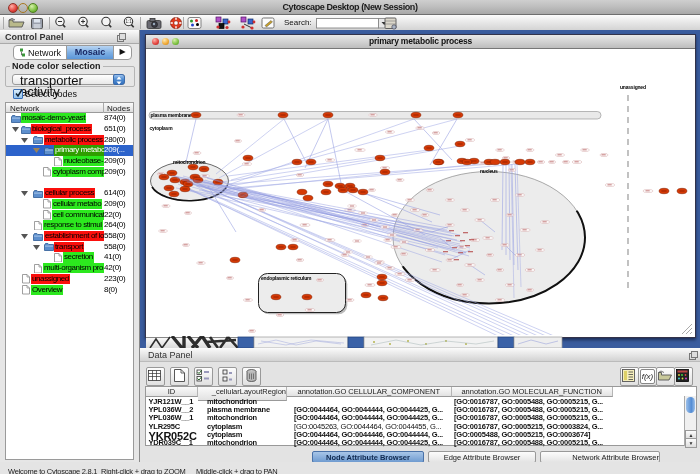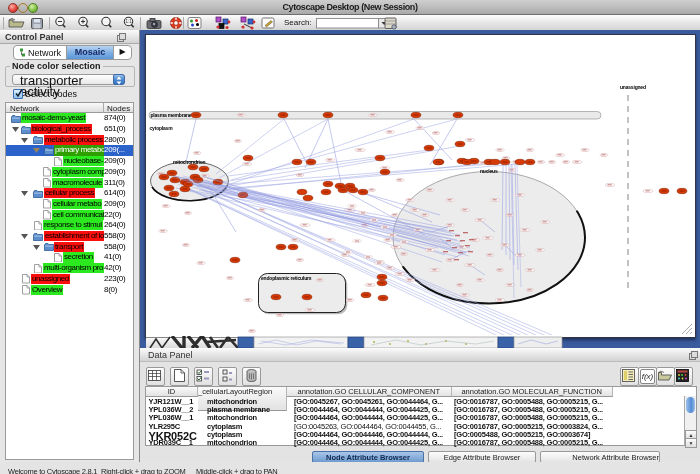--- a/index.html
+++ b/index.html
@@ -199,28 +199,20 @@
       <span class="num" style="">209(0)</span>
     </div>
 <div class="trow" style="top:53.8px;">
       <svg style="position:absolute;left:36.5px;top:0.5px;" width="8" height="9.5">
         <path d="M0.5 0.5 L5 0.5 L7.5 3 L7.5 9 L0.5 9 Z" fill="#fff" stroke="#888" stroke-width="0.8"></path>
         <path d="M5 0.5 L5 3 L7.5 3" fill="none" stroke="#888" stroke-width="0.7"></path>
       </svg>
       <span class="lab gl" style="left:46px;max-width:50px;overflow:hidden;display:inline-block;">cytoplasm compo</span>
       <span class="num" style="">209(0)</span>
     </div>
-<div class="trow" style="top:64.5px;">
-      <svg style="position:absolute;left:36.5px;top:0.5px;" width="8" height="9.5">
-        <path d="M0.5 0.5 L5 0.5 L7.5 3 L7.5 9 L0.5 9 Z" fill="#fff" stroke="#888" stroke-width="0.8"></path>
-        <path d="M5 0.5 L5 3 L7.5 3" fill="none" stroke="#888" stroke-width="0.7"></path>
-      </svg>
-      <span class="lab gl" style="left:46px;max-width:50px;overflow:hidden;display:inline-block;">macromolecule</span>
-      <span class="num" style="">311(0)</span>
-    </div>
 <div class="trow" style="top:75.2px;">
       <svg style="position:absolute;left:14.5px;top:3px;" width="7" height="5">
         <path d="M0 0 L7 0 L3.5 5 Z" fill="#555"></path>
       </svg>
       <svg style="position:absolute;left:26.5px;top:1.5px;" width="10" height="8">
         <path d="M0.5 2 L0.5 7.5 L9.5 7.5 L9.5 1.5 L4.8 1.5 L3.9 0.5 L1.5 0.5 Z" fill="#5d8fcd" stroke="#2e5a96" stroke-width="0.8"></path>
         <rect x="1" y="2.6" width="8" height="1" fill="#a8c6e8"></rect>
       </svg>
       <span class="lab rl" style="left:38px;max-width:58px;overflow:hidden;display:inline-block;">cellular process</span>
       <span class="num" style="">614(0)</span>
@@ -299,20 +291,26 @@
       <svg style="position:absolute;left:15.5px;top:0.5px;" width="8" height="9.5">
         <path d="M0.5 0.5 L5 0.5 L7.5 3 L7.5 9 L0.5 9 Z" fill="#fff" stroke="#888" stroke-width="0.8"></path>
         <path d="M5 0.5 L5 3 L7.5 3" fill="none" stroke="#888" stroke-width="0.7"></path>
       </svg>
       <span class="lab gl" style="left:25px;max-width:71px;overflow:hidden;display:inline-block;">Overview</span>
       <span class="num" style="">8(0)</span>
     </div>
 </div>
 <div class="abs" id="desktop"></div>
 <div class="abs" id="iwin">
+    <div class="abs" id="iwtitle">
+      <div class="tl">primary metabolic process</div>
+  <div class="macbtn" style="left:6px;top:3px;width:7px;height:7px;background:radial-gradient(circle at 35% 30%,#ffb0a8,#e2403a 60%,#a02820);"></div>
+  <div class="macbtn" style="left:16px;top:3px;width:7px;height:7px;background:radial-gradient(circle at 35% 30%,#ffe9b0,#f0a832 60%,#c07818);"></div>
+  <div class="macbtn" style="left:26px;top:3px;width:7px;height:7px;background:radial-gradient(circle at 35% 30%,#d6f0a8,#7cc040 60%,#4a8818);"></div>
+</div>
 <svg id="canvas" style="position:absolute;left:0;top:13px;" width="547" height="287" viewBox="0 0 547 287" font-family="Liberation Sans, sans-serif">
 <rect x="3" y="63.5" width="452" height="7.5" rx="3.7" fill="#e9e9e9" stroke="#999" stroke-width="0.7"></rect>
 <text x="4.5" y="69" font-size="5" font-weight="bold" fill="#000" letter-spacing="-0.2">plasma membrane</text>
 <text x="3.5" y="81.5" font-size="5" font-weight="bold" fill="#000" letter-spacing="-0.2">cytoplasm</text>
 <ellipse cx="43.5" cy="133" rx="39" ry="19.5" fill="#ececec" stroke="#444" stroke-width="0.8"></ellipse>
 <path d="M 6 139 A 39 19.5 0 0 0 81.5 137" fill="none" stroke="#111" stroke-width="1.6"></path>
 <text x="27" y="115.5" font-size="5" font-weight="bold" fill="#000" letter-spacing="-0.2">mitochondrion</text>
 <ellipse cx="343" cy="189.5" rx="96" ry="66" fill="#ececec" stroke="#888" stroke-width="0.7"></ellipse>
 <clipPath id="nclip">
         <polygon points="235,225 300,205 445,158 460,300 235,300"></polygon>
@@ -815,26 +813,25 @@
       <rect x="1.5" y="1.5" width="10" height="2" fill="#b44"></rect>
       <circle cx="3" cy="6" r="0.9" fill="#dd4"></circle>
       <circle cx="6" cy="6" r="0.9" fill="#4d4"></circle>
       <circle cx="9.5" cy="6" r="0.9" fill="#d44"></circle>
       <circle cx="3" cy="9.5" r="0.9" fill="#4dd"></circle>
       <circle cx="6.5" cy="9.5" r="0.9" fill="#dd4"></circle>
       <circle cx="10" cy="9.5" r="0.9" fill="#d4d"></circle>
     </svg>
     <div style="position:absolute;left:5px;top:38px;width:552px;height:60px;background:#fff;border:1px solid #999;box-sizing:border-box;"></div>
     <div style="position:absolute;left:6px;top:39px;width:52px;height:9.5px;background:linear-gradient(#fafafa,#e2e2e2);border-right:1px solid #b5b5b5;border-bottom:1px solid #999;box-sizing:border-box;font-size:7.5px;color:#222;text-align:center;line-height:9.5px;white-space:nowrap;overflow:hidden;">ID</div>
-    <div style="position:absolute;left:58px;top:39px;width:89px;height:24px;background:linear-gradient(#fafafa,#e2e2e2);border-right:1px solid #b5b5b5;border-bottom:1px solid #999;box-sizing:border-box;font-size:7.5px;color:#222;text-align:left;line-height:9.5px;white-space:nowrap;overflow:hidden;">_cellularLayoutRegion</div>
+    <div style="position:absolute;left:58px;top:39px;width:89px;height:14px;background:linear-gradient(#fafafa,#e2e2e2);border-right:1px solid #b5b5b5;border-bottom:1px solid #999;box-sizing:border-box;font-size:7.5px;color:#222;text-align:right;line-height:9.5px;white-space:nowrap;overflow:hidden;">_cellularLayoutRegion</div>
     <div style="position:absolute;left:147px;top:39px;width:164.5px;height:9.5px;background:linear-gradient(#fafafa,#e2e2e2);border-right:1px solid #b5b5b5;border-bottom:1px solid #999;box-sizing:border-box;font-size:7.5px;color:#222;text-align:center;line-height:9.5px;white-space:nowrap;overflow:hidden;">annotation.GO CELLULAR_COMPONENT</div>
     <div style="position:absolute;left:311.5px;top:39px;width:161.3px;height:9.5px;background:linear-gradient(#fafafa,#e2e2e2);border-right:1px solid #b5b5b5;border-bottom:1px solid #999;box-sizing:border-box;font-size:7.5px;color:#222;text-align:center;line-height:9.5px;white-space:nowrap;overflow:hidden;">annotation.GO MOLECULAR_FUNCTION</div>
     <div style="position:absolute;left:8.5px;top:48.5px;font-size:7.5px;font-weight:bold;color:#111;letter-spacing:-0.2px;white-space:nowrap;">YJR121W__1</div>
     <div style="position:absolute;left:67px;top:48.5px;font-size:7.5px;font-weight:bold;color:#111;letter-spacing:-0.2px;white-space:nowrap;">mitochondrion</div>
-    <div style="position:absolute;left:154px;top:48.5px;font-size:7.5px;font-weight:bold;color:#111;letter-spacing:-0.2px;white-space:nowrap;">[GO:0045267, GO:0045261, GO:0044464, G...</div>
     <div style="position:absolute;left:314px;top:48.5px;font-size:7.5px;font-weight:bold;color:#111;letter-spacing:-0.2px;white-space:nowrap;">[GO:0016787, GO:0005488, GO:0005215, G...</div>
     <div style="position:absolute;left:8.5px;top:56.85px;font-size:7.5px;font-weight:bold;color:#111;letter-spacing:-0.2px;white-space:nowrap;">YPL036W__2</div>
     <div style="position:absolute;left:67px;top:56.85px;font-size:7.5px;font-weight:bold;color:#111;letter-spacing:-0.2px;white-space:nowrap;">plasma membrane</div>
     <div style="position:absolute;left:154px;top:56.85px;font-size:7.5px;font-weight:bold;color:#111;letter-spacing:-0.2px;white-space:nowrap;">[GO:0044464, GO:0044444, GO:0044425, G...</div>
     <div style="position:absolute;left:314px;top:56.85px;font-size:7.5px;font-weight:bold;color:#111;letter-spacing:-0.2px;white-space:nowrap;">[GO:0016787, GO:0005488, GO:0005215, G...</div>
     <div style="position:absolute;left:8.5px;top:65.2px;font-size:7.5px;font-weight:bold;color:#111;letter-spacing:-0.2px;white-space:nowrap;">YPL036W__1</div>
     <div style="position:absolute;left:67px;top:65.2px;font-size:7.5px;font-weight:bold;color:#111;letter-spacing:-0.2px;white-space:nowrap;">mitochondrion</div>
     <div style="position:absolute;left:154px;top:65.2px;font-size:7.5px;font-weight:bold;color:#111;letter-spacing:-0.2px;white-space:nowrap;">[GO:0044464, GO:0044444, GO:0044425, G...</div>
     <div style="position:absolute;left:314px;top:65.2px;font-size:7.5px;font-weight:bold;color:#111;letter-spacing:-0.2px;white-space:nowrap;">[GO:0016787, GO:0005488, GO:0005215, G...</div>
     <div style="position:absolute;left:8.5px;top:73.55px;font-size:7.5px;font-weight:bold;color:#111;letter-spacing:-0.2px;white-space:nowrap;">YLR295C</div>

